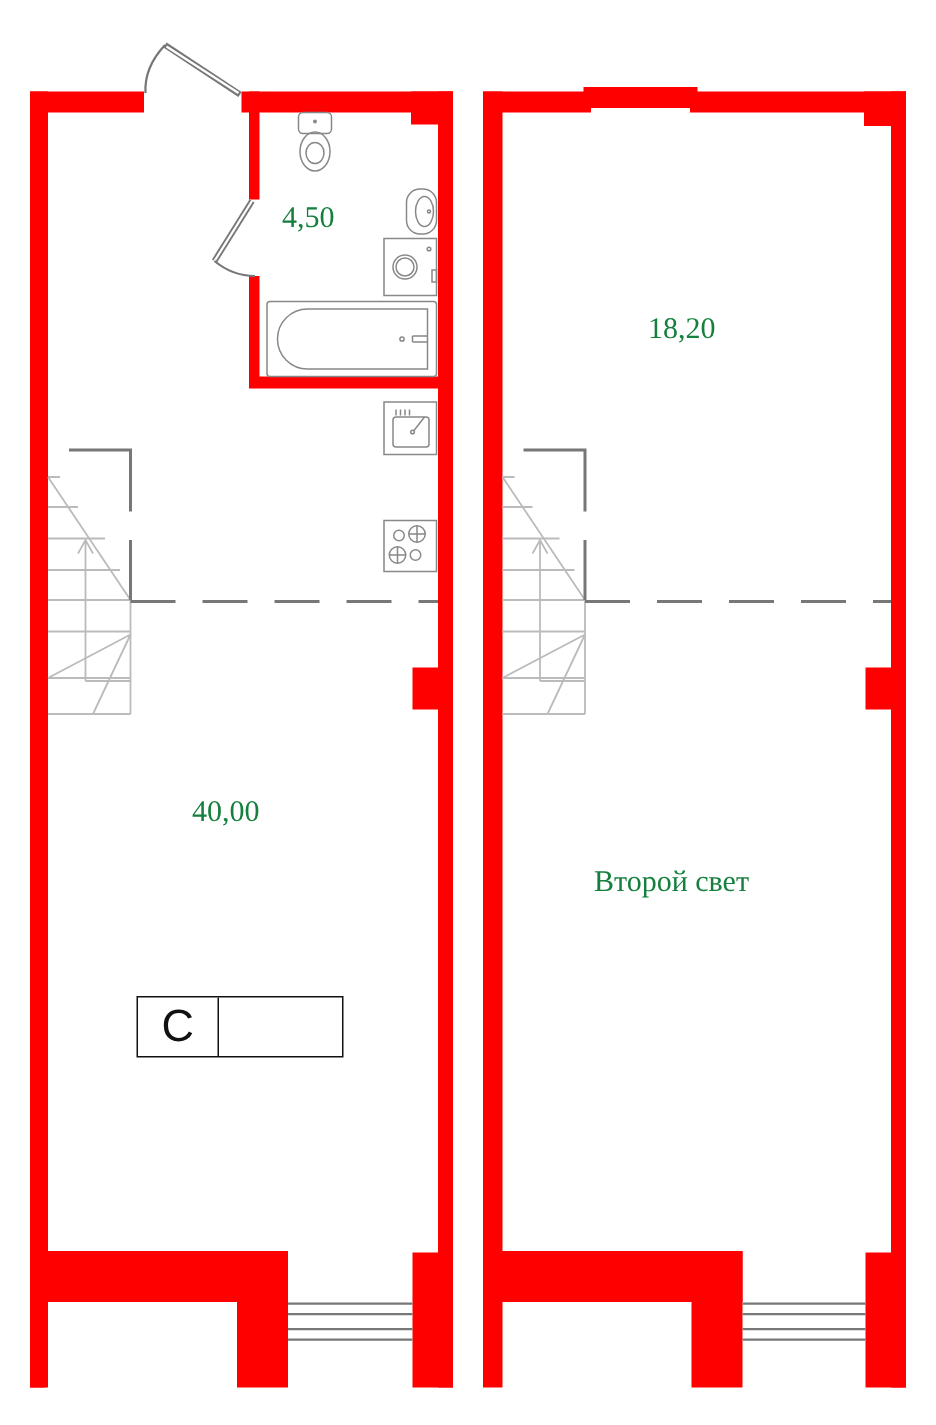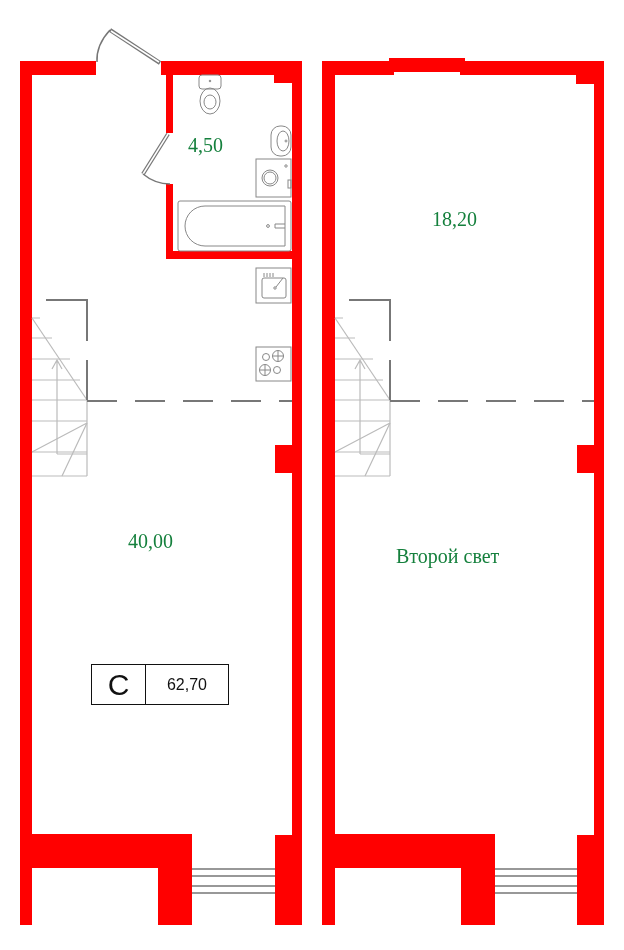--- a/index.html
+++ b/index.html
@@ -145,18 +145,17 @@
     <path d="M192 869 L275 869 M192 876 L275 876 M192 886 L275 886 M192 893 L275 893"></path>
   </g>
   <g stroke="#777" stroke-width="1.5">
     <path d="M495 869 L577 869 M495 876 L577 876 M495 886 L577 886 M495 893 L577 893"></path>
   </g>
 </svg>
 
 <div class="label area-sm" style="left:188px; top:134px;">4,50</div>
 <div class="label area-big" style="left:128px; top:514px;margin-top:16px;">40,00</div>
 <div class="label area-big" style="left:432px; top:208px;text-align:right;">18,20</div>
-<div class="label area-big" style="left:396px; top:545px;text-align:right;">Второй свет</div>
+<div class="label area-big" style="left:396px; top:577px;text-align:right;">Второй свет</div>
 
 <div class="badge">
   <div class="cls">C</div>
-  <div class="tot">62,70</div>
 </div>
 
 </body></html>

